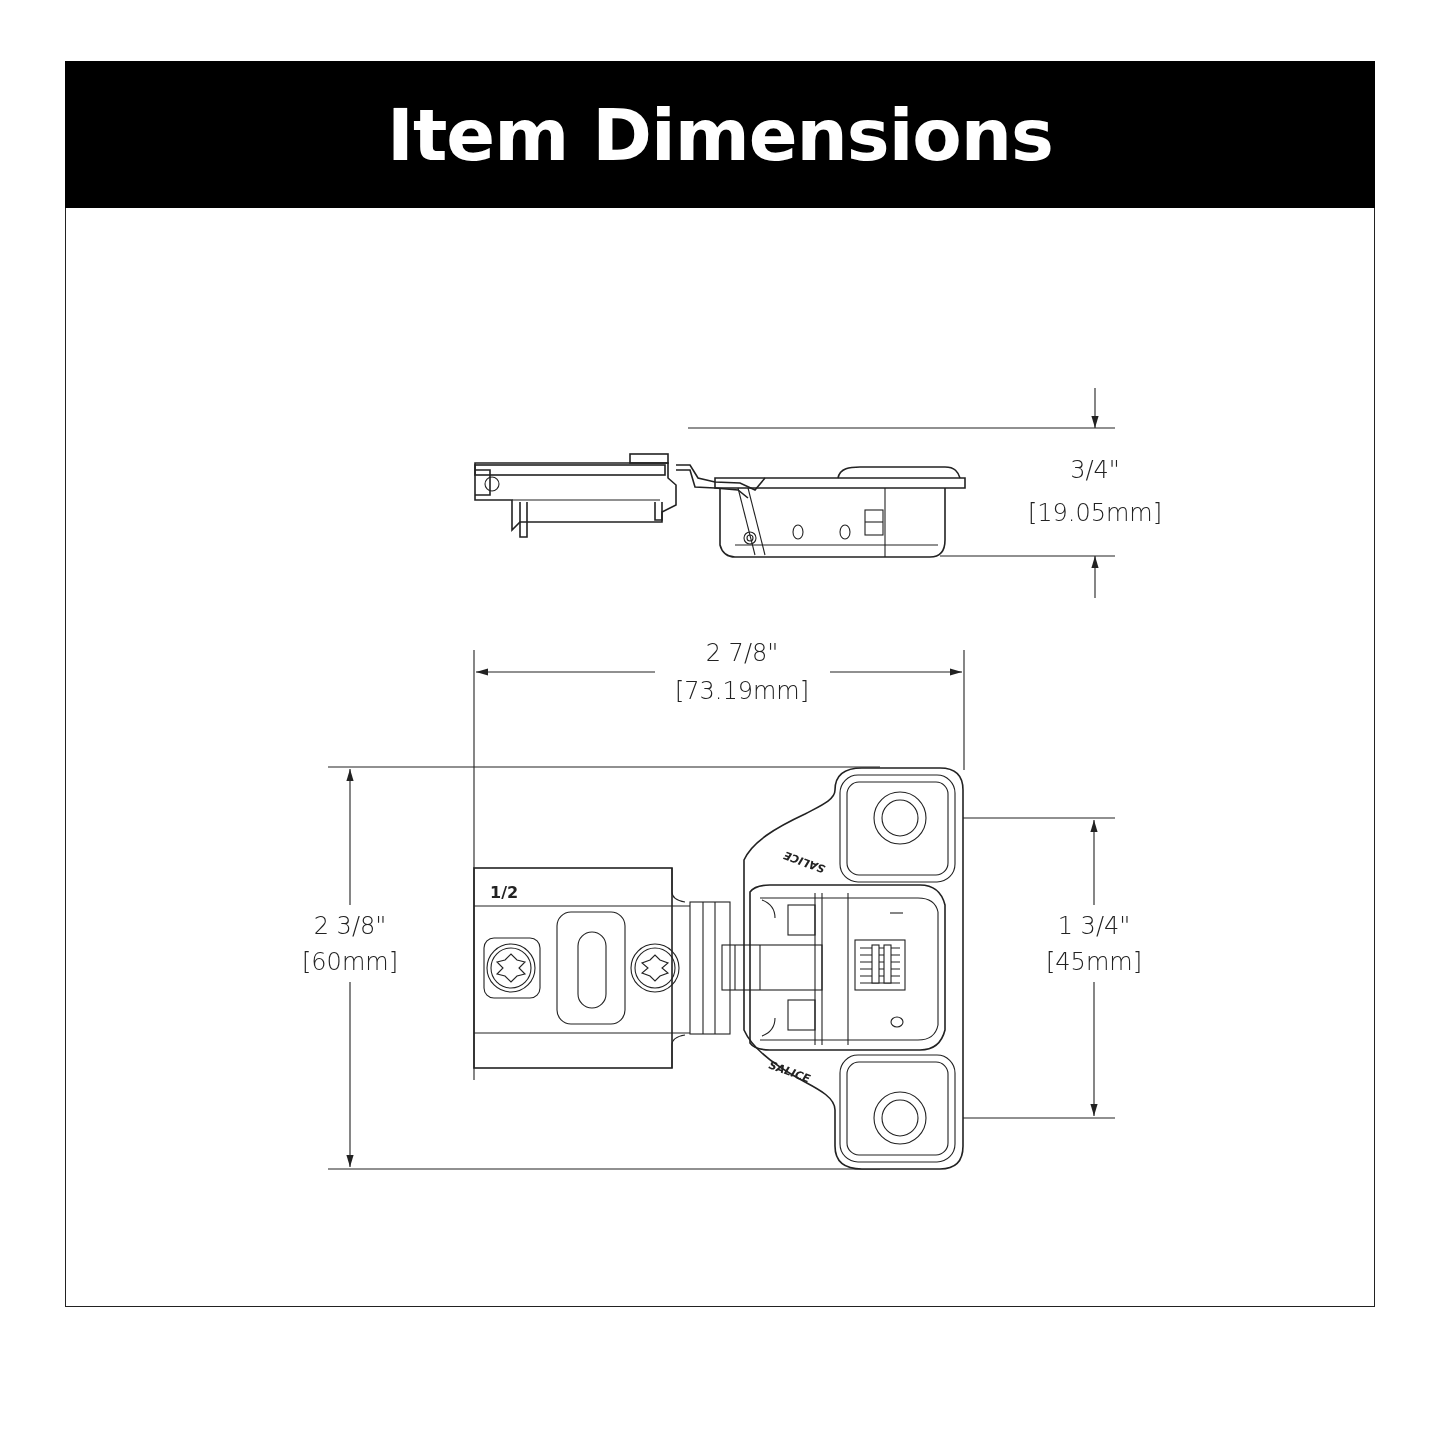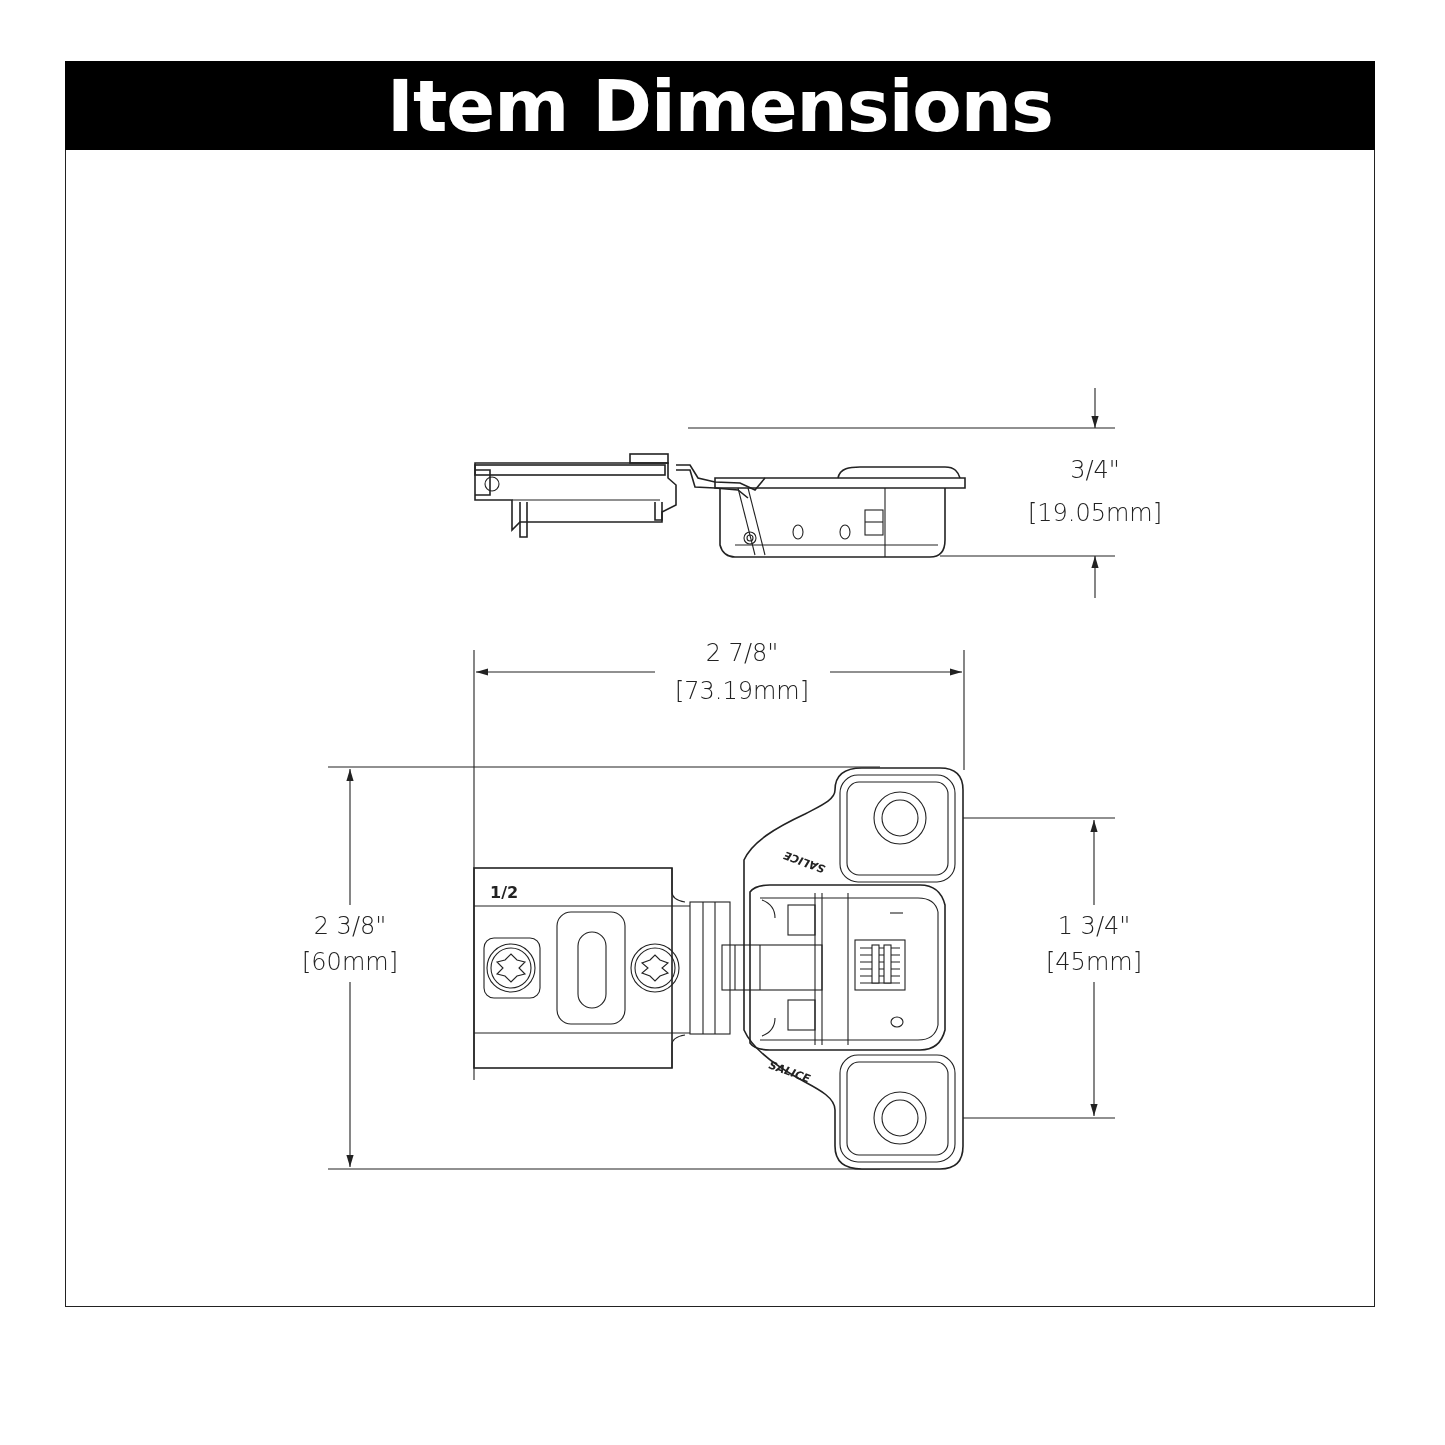--- a/index.html
+++ b/index.html
@@ -1,18 +1,18 @@
 <!DOCTYPE html>
 <html><head>
 <meta charset="utf-8">
 <style>
   html, body { margin:0; padding:0; background:#ffffff; }
   body { width:1445px; height:1445px; position:relative; overflow:hidden; font-family:"Liberation Sans", sans-serif; }
   .frame { position:absolute; left:65px; top:61px; width:1310px; height:1246px; border:1.5px solid #222; box-sizing:border-box; }
-  .title-bar { position:absolute; left:65px; top:61px; width:1310px; height:89px; background:#000; display:flex; align-items:center; justify-content:center; }
+  .title-bar { position:absolute; left:65px; top:61px; width:1310px; height:147px; background:#000; display:flex; align-items:center; justify-content:center; }
   .title-bar span { color:#fff; font-family:"DejaVu Sans", sans-serif; font-weight:bold; font-size:72px; letter-spacing:-1px; }
   svg.drawing { position:absolute; left:0; top:0; }
   .dim-label { font-family:"DejaVu Sans", sans-serif; font-size:24px; fill:#222; font-weight:300; }
   .stroke { stroke:#222; fill:none; stroke-width:1.6; }
   .thin { stroke:#222; fill:none; stroke-width:1.1; }
   .fill-white { fill:#fff; }
 </style>
 </head>
 <body>
 

